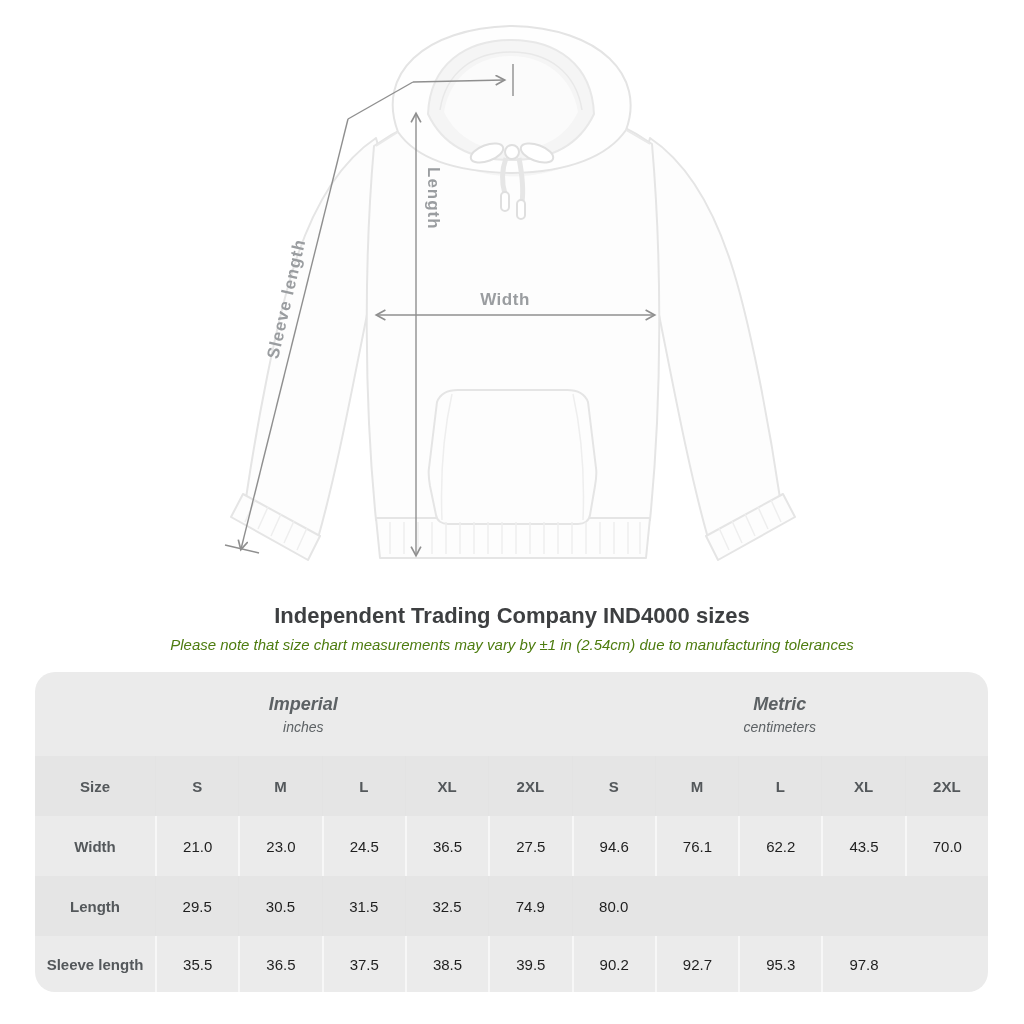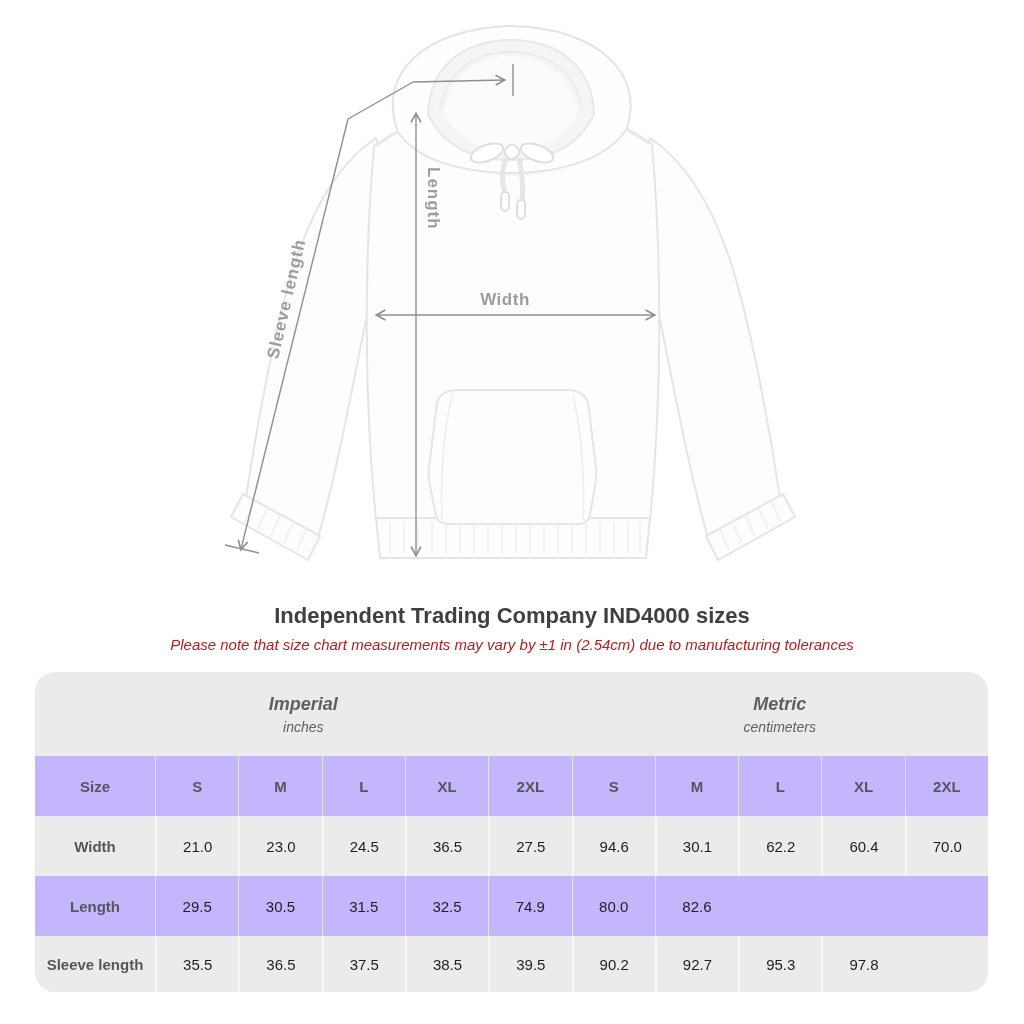--- a/index.html
+++ b/index.html
@@ -11,27 +11,27 @@
   .figure{position:absolute;left:0;top:0;width:1024px;height:600px;}
   .figure svg{position:absolute;left:0;top:0;}
   .m-label{position:absolute;font-weight:700;font-size:17px;color:#9a9da0;white-space:nowrap;}
   .m-label.length{left:423px;top:167px;writing-mode:vertical-rl;letter-spacing:1px;}
   .m-label.width{left:505px;top:290px;transform:translateX(-50%);letter-spacing:.5px;}
   .m-label.sleeve{left:287px;top:299px;transform:translate(-50%,-50%) rotate(-77deg);letter-spacing:1px;}
   
   .title{position:absolute;top:603px;left:0;width:1024px;text-align:center;
          font-size:22px;font-weight:700;color:#3d3f41;}
   .subtitle{position:absolute;top:636px;left:0;width:1024px;text-align:center;
-         font-size:15px;font-style:italic;color:#b91c1c;}
+         font-size:15px;font-style:italic;color:#4d7c0f;}
   
   .size-table{position:absolute;top:672px;left:35px;width:953px;height:320px;
          border-radius:20px;overflow:hidden;background:#ffffff;}
   .trow{display:grid;grid-template-columns:120px repeat(10,1fr);}
   .trow.gray{background:#ebebeb;}
-  .trow.white{background:#c4b5fd;}
+  .trow.white{background:#e5e5e5;}
   .group-row{height:84px;}
   .group-cell{grid-row:1;display:flex;flex-direction:column;align-items:center;justify-content:center;color:#5c6164;}
   .group-cell .g-label{font-size:18px;font-weight:700;font-style:italic;}
   .group-cell .g-unit{font-size:14px;font-style:italic;margin-top:4px;}
   .header-row{height:60px;}
   .data-row{height:60px;}
   .data-row.last{height:56px;}
   .cell{display:flex;align-items:center;justify-content:center;font-size:15px;color:#1f1f1f;}
   .cell.hdr{font-weight:700;color:#54585b;}
   .trow.white .cell + .cell{border-left:1px solid #e3e3e3;}
@@ -144,35 +144,34 @@
   </div>
 
   <div class="trow gray data-row">
     <div class="cell hdr">Width</div>
     <div class="cell">21.0</div>
     <div class="cell">23.0</div>
     <div class="cell">24.5</div>
     <div class="cell">36.5</div>
     <div class="cell">27.5</div>
     <div class="cell">94.6</div>
-    <div class="cell">30.1</div>
+    <div class="cell">76.1</div>
     <div class="cell">62.2</div>
-    <div class="cell">60.4</div>
+    <div class="cell">43.5</div>
     <div class="cell">70.0</div>
   </div>
 
   <div class="trow white data-row">
     <div class="cell hdr">Length</div>
     <div class="cell">29.5</div>
     <div class="cell">30.5</div>
     <div class="cell">31.5</div>
     <div class="cell">32.5</div>
     <div class="cell">74.9</div>
     <div class="cell">80.0</div>
-    <div class="cell">82.6</div>
   </div>
 
   <div class="trow gray data-row last">
     <div class="cell hdr">Sleeve length</div>
     <div class="cell">35.5</div>
     <div class="cell">36.5</div>
     <div class="cell">37.5</div>
     <div class="cell">38.5</div>
     <div class="cell">39.5</div>
     <div class="cell">90.2</div>

